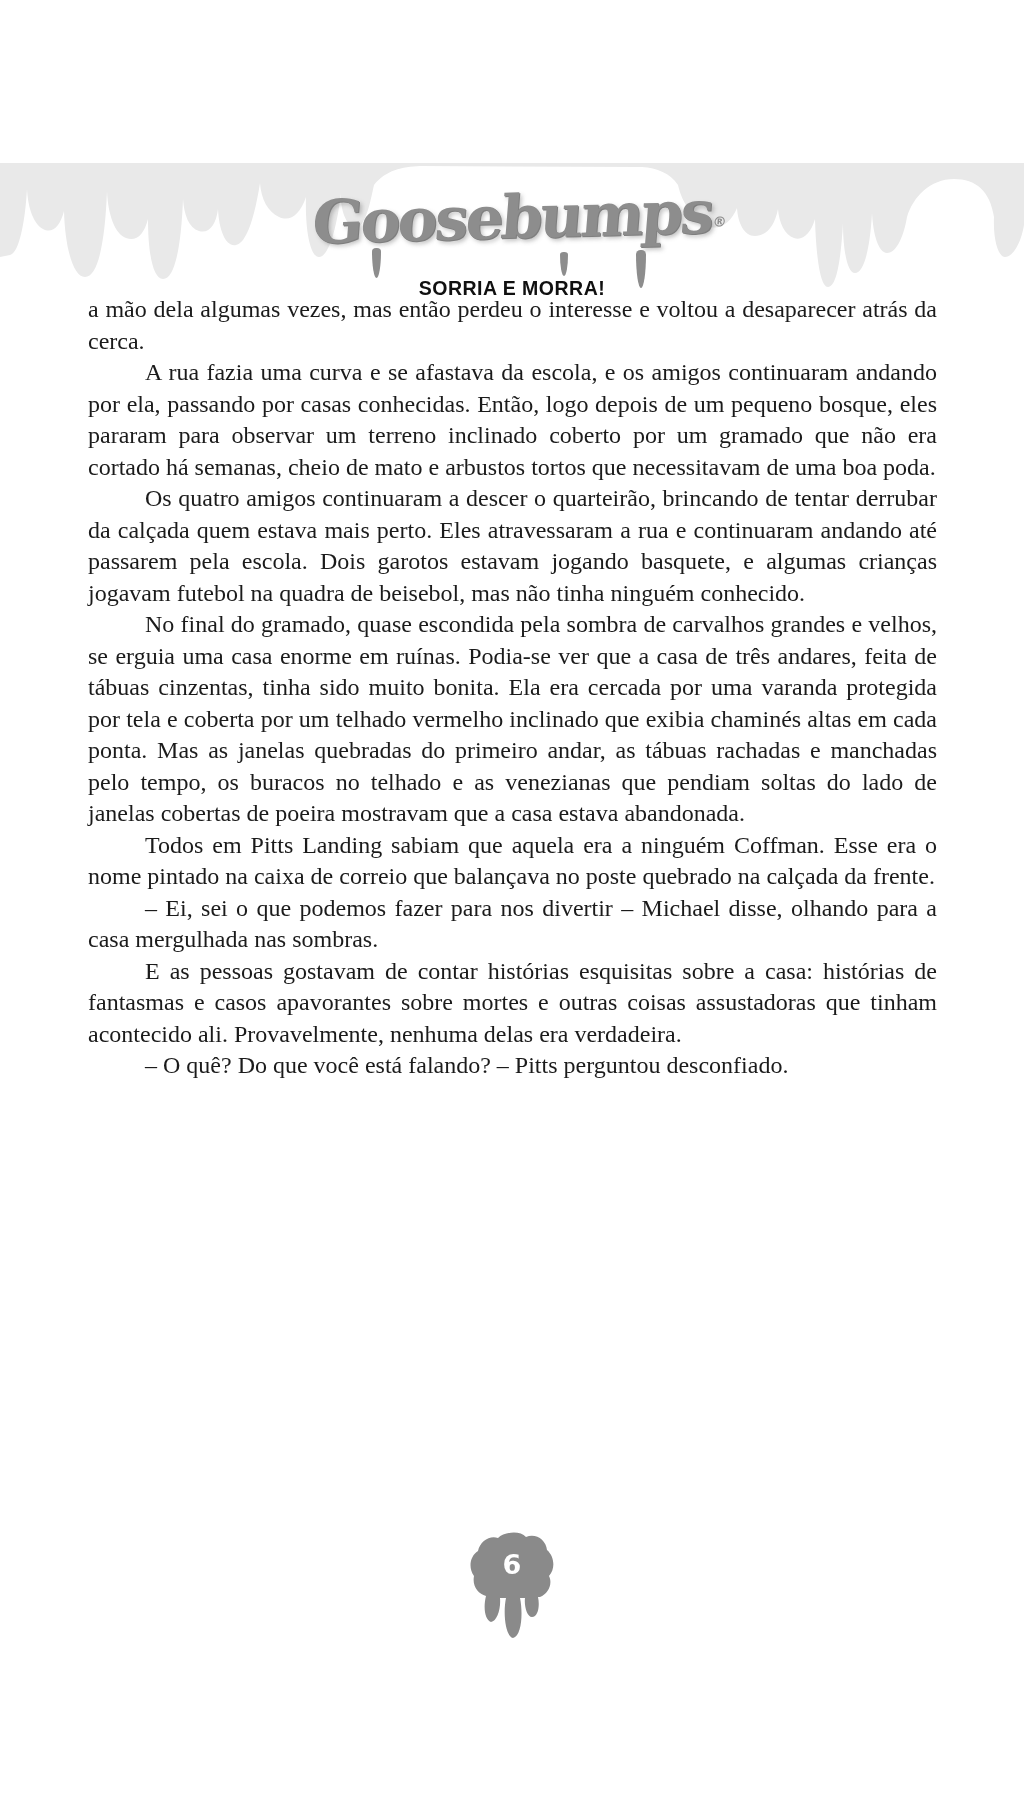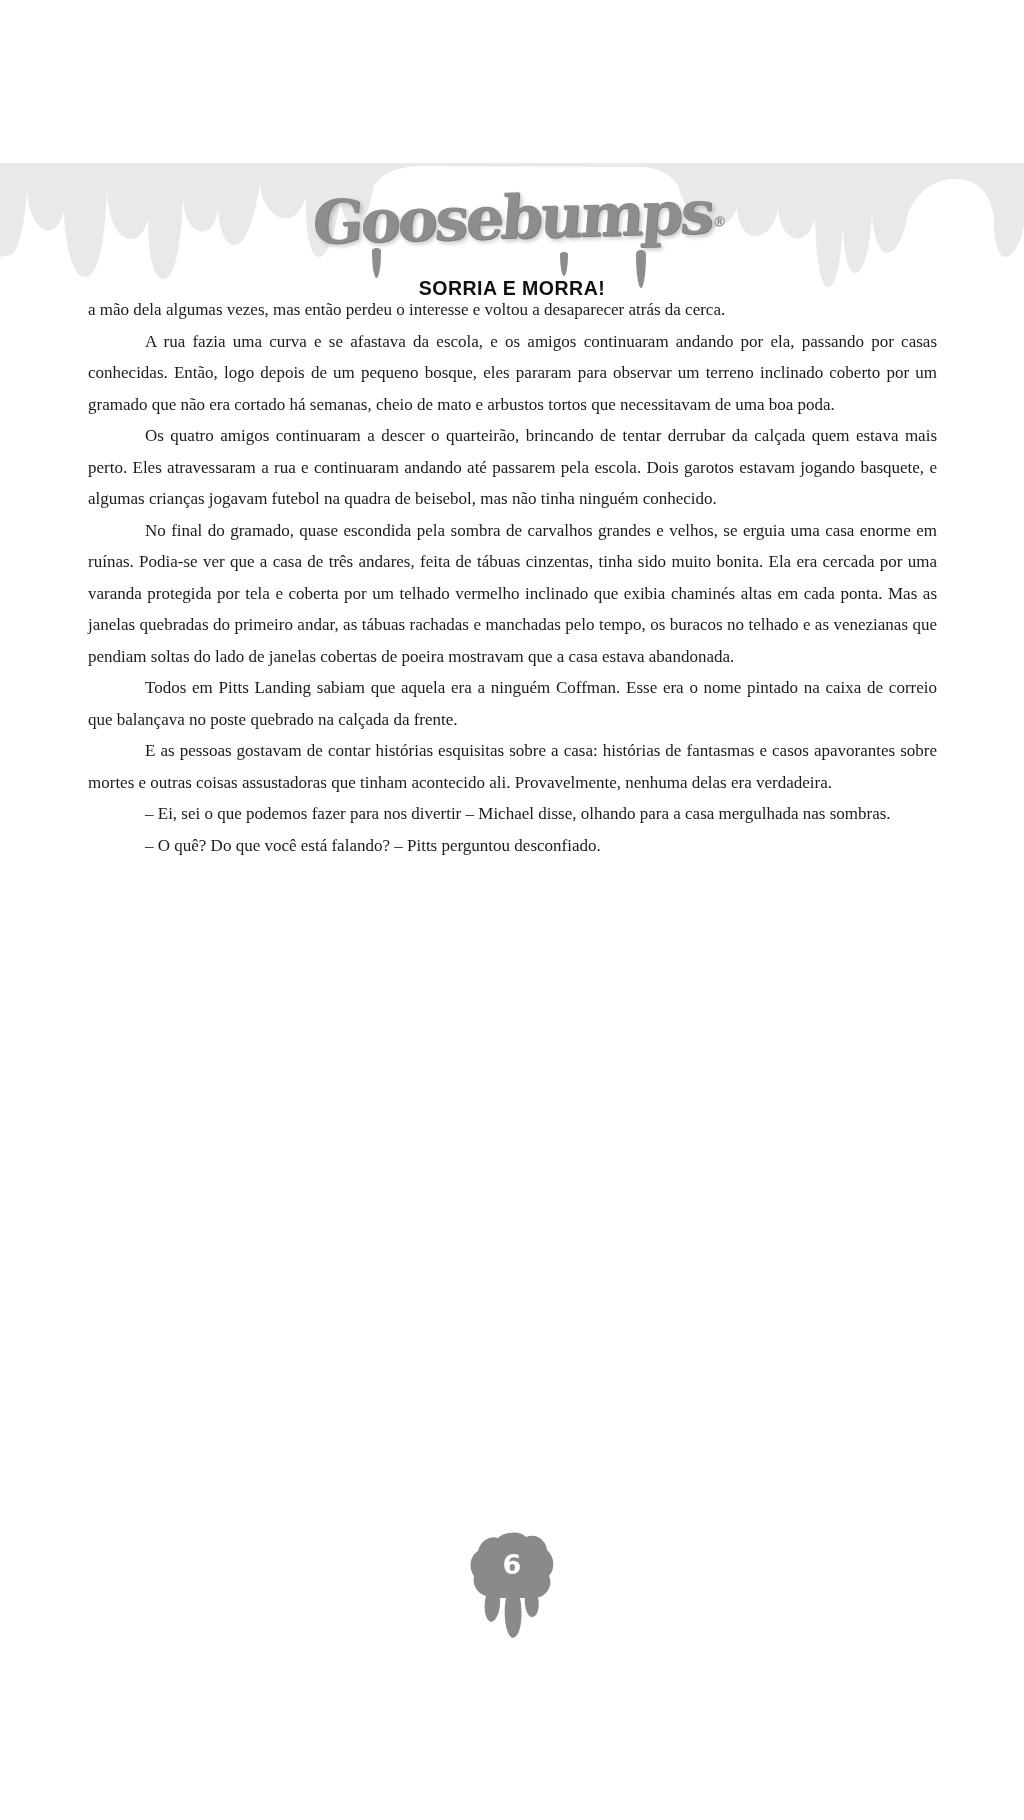--- a/index.html
+++ b/index.html
@@ -61,21 +61,21 @@
     font-size:21px;
     letter-spacing:.5px;
     color:#101010;
     transform:scaleX(.93);
   }
 
   
   .text-col{
     position:absolute;left:88px;top:294px;width:849px;
     color:#1b1b1b;
-    font-size:17px;
+    font-size:24px;
     line-height:31.5px;
     text-align:justify;
   }
   .para{
     margin:0;
     text-indent:57px;
     text-align:justify;
   }
   .para.no-indent{text-indent:0;}
 
@@ -132,22 +132,22 @@
   <div class="logo-drip d3"></div>
 
   <div class="subtitle">SORRIA E MORRA!</div>
 
   <div class="text-col">
       <p class="para no-indent">a mão dela algumas vezes, mas então perdeu o interesse e voltou a desaparecer atrás da cerca.</p>
       <p class="para">A rua fazia uma curva e se afastava da escola, e os amigos continuaram andando por ela, passando por casas conhecidas. Então, logo depois de um pequeno bosque, eles pararam para observar um terreno inclinado coberto por um gramado que não era cortado há semanas, cheio de mato e arbustos tortos que necessitavam de uma boa poda.</p>
       <p class="para">Os quatro amigos continuaram a descer o quarteirão, brincando de tentar derrubar da calçada quem estava mais perto. Eles atravessaram a rua e continuaram andando até passarem pela escola. Dois garotos estavam jogando basquete, e algumas crianças jogavam futebol na quadra de beisebol, mas não tinha ninguém conhecido.</p>
       <p class="para">No final do gramado, quase escondida pela sombra de carvalhos grandes e velhos, se erguia uma casa enorme em ruínas. Podia-se ver que a casa de três andares, feita de tábuas cinzentas, tinha sido muito bonita. Ela era cercada por uma varanda protegida por tela e coberta por um telhado vermelho inclinado que exibia chaminés altas em cada ponta. Mas as janelas quebradas do primeiro andar, as tábuas rachadas e manchadas pelo tempo, os buracos no telhado e as venezianas que pendiam soltas do lado de janelas cobertas de poeira mostravam que a casa estava abandonada.</p>
       <p class="para">Todos em Pitts Landing sabiam que aquela era a ninguém Coffman. Esse era o nome pintado na caixa de correio que balançava no poste quebrado na calçada da frente.</p>
+      <p class="para">– Ei, sei o que podemos fazer para nos divertir – Michael disse, olhando para a casa mergulhada nas sombras.</p>
       <p class="para">E as pessoas gostavam de contar histórias esquisitas sobre a casa: histórias de fantasmas e casos apavorantes sobre mortes e outras coisas assustadoras que tinham acontecido ali. Provavelmente, nenhuma delas era verdadeira.</p>
-      <p class="para">– Ei, sei o que podemos fazer para nos divertir – Michael disse, olhando para a casa mergulhada nas sombras.</p>
       <p class="para">– O quê? Do que você está falando? – Pitts perguntou desconfiado.</p>
     </div>
 
   <svg class="blob-wrap" viewBox="0 0 88 112" aria-hidden="false">
     <path fill="#8a8a8a" d="
       M30,6 C36,0 52,-2 58,5 C68,1 78,8 79,18
       C86,24 88,36 81,44 C85,52 80,62 72,65
       L70,65 C72,74 70,85 64,85 C59,85 56,74 57,66
       L52,66 C55,80 54,104 45,106 C37,104 35,80 38,66
       L32,66 C33,77 29,89 23,90 C17,88 15,76 18,64

